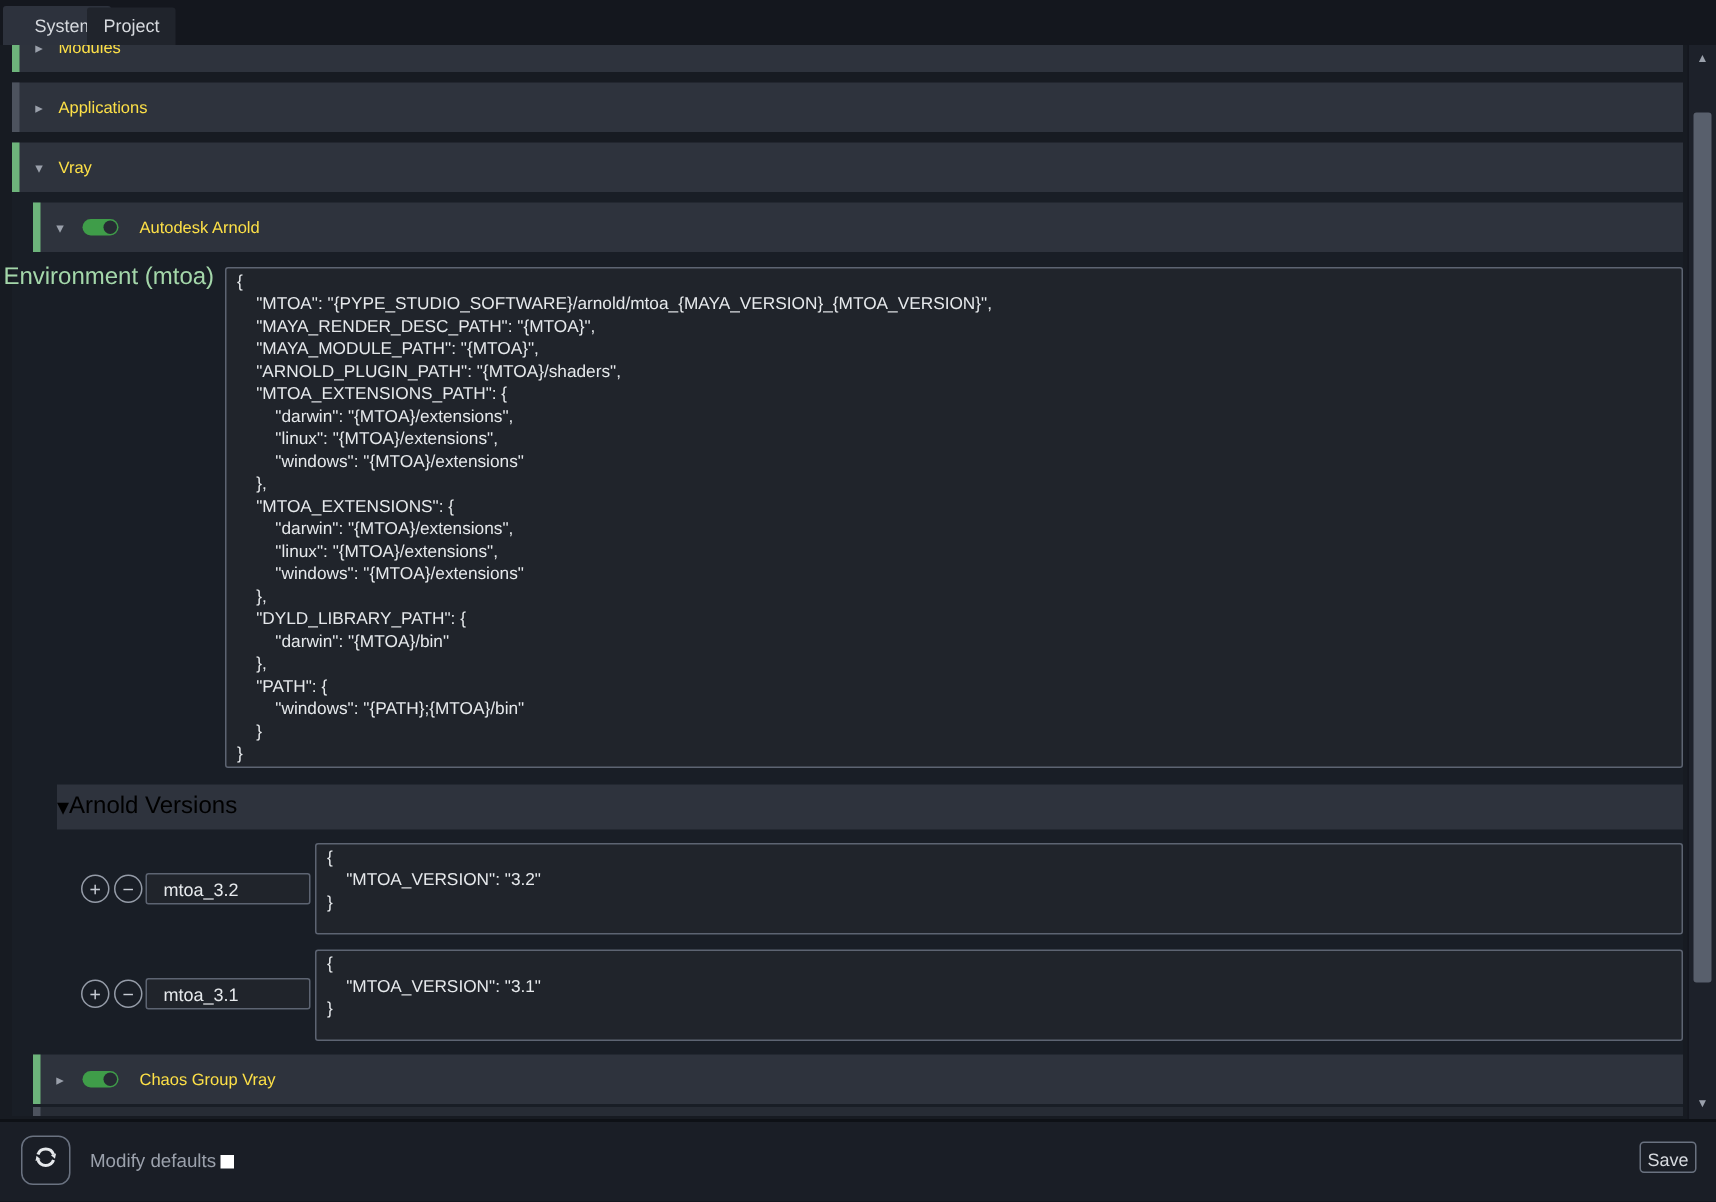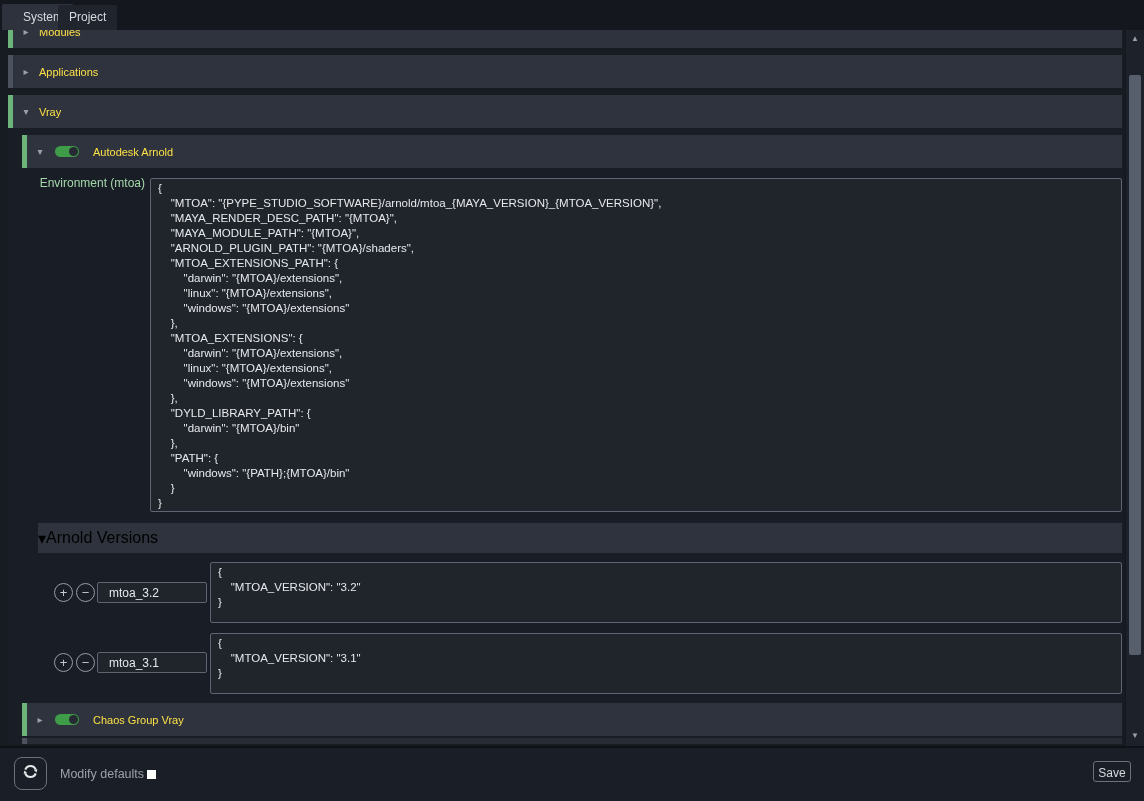--- a/index.html
+++ b/index.html
@@ -23,22 +23,22 @@
   .hdr .arrow { width:26px; text-align:center; font-size:10px; color:#9aa0ab; flex:0 0 auto; }
   .hdr .title { font-size:11px; font-weight:normal; color:#fde047; }
   .b-green { border-left:5px solid #6db47b; }
   .b-gray  { border-left:5px solid #4d535e; }
 
   .toggle { position:relative; width:24px; height:11px; border-radius:6px; background:#3f9d49;
             margin:0 14px 0 2px; flex:0 0 auto; }
   .toggle .knob { position:absolute; right:1px; top:1px; width:9px; height:9px; border-radius:50%;
                   background:#262b33; }
 
-  .env-label { position:absolute; left:0; top:146px; width:145px; height:16px; text-align:right;
-               font-size:12px; color:#a4d7aa; }
+  .env-label { position:absolute; left:0; top:146px; width:145px; height:16px; text-align:center;
+               font-size:16px; color:#a4d7aa; }
   .code { position:absolute; background:#20242b; border:1px solid #5d6472; border-radius:2px;
           padding:2px 7px; font-size:11.5px; line-height:15px; color:#e6e9ec;
           white-space:pre; overflow:hidden; font-family:"Liberation Sans", sans-serif; }
   #env-code { left:150px; top:148px; width:972px; height:334px; }
 
   .subhdr { position:absolute; left:38px; top:493px; width:1084px; height:30px; background:#2e333d;
             display:flex; align-items:center; }
 
   .circle-btn { position:absolute; width:19px; height:19px; border:1px solid #959ca8; border-radius:50%;
                 color:#c7ccd4; font-size:13px; line-height:17px; text-align:center; background:transparent;

